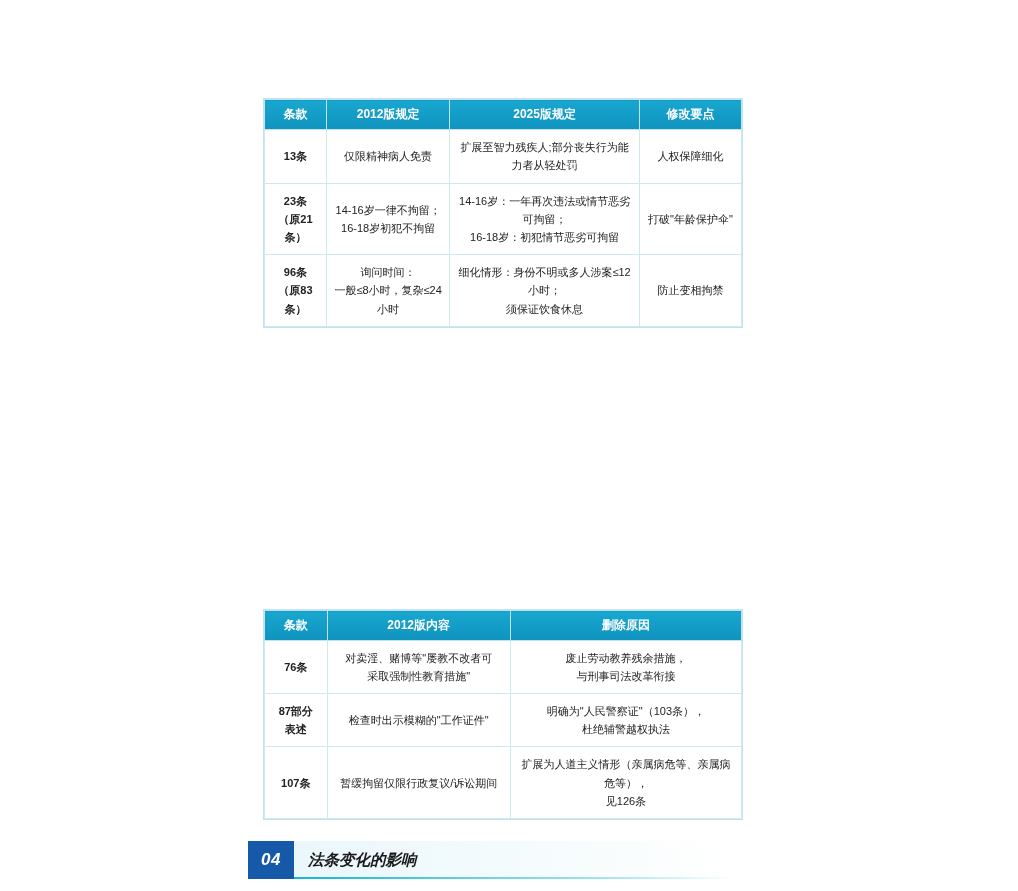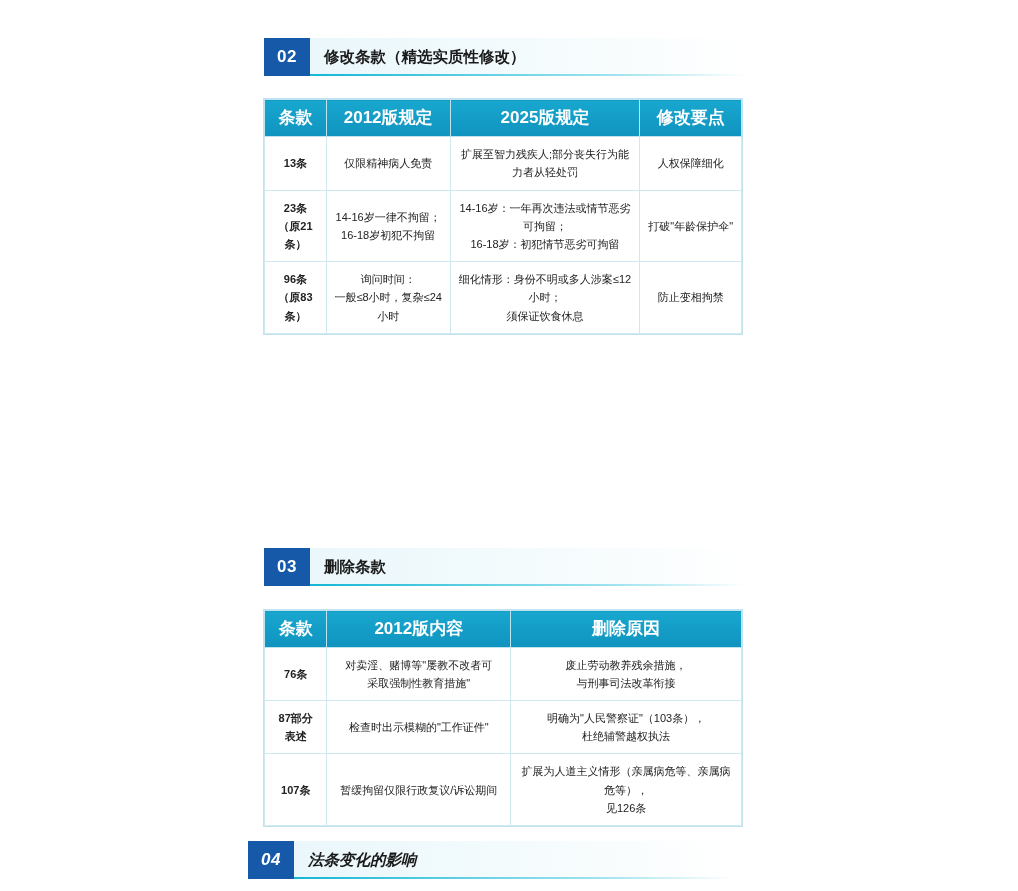--- a/index.html
+++ b/index.html
@@ -62,21 +62,21 @@
   
   table.data-table {
     position: absolute;
     border-collapse: collapse;
     background: #ffffff;
     box-shadow: 0 0 0 1px #bfe4ef;
   }
   table.data-table th {
     background: linear-gradient(to bottom, #18a7cf 0%, #0f93bf 100%);
     color: #ffffff;
-    font-size: 17px;
+    font-size: 12px;
     font-weight: bold;
     padding: 6px 4px;
     border: 1px solid #bfe4ef;
     text-align: center;
     line-height: 1.4;
   }
   table.data-table td {
     border: 1px solid #cfe9f1;
     text-align: center;
     font-size: 11px;
@@ -99,25 +99,20 @@
     color: #3b7fc4;
     line-height: 1.9;
     width: 500px;
   }
 </style>
 </head>
 <body>
 
 <div class="page">
 
-  <div class="section-header" style="left:264px; top:38px;">
-    <div class="num-box">02</div>
-    <div class="title">修改条款（精选实质性修改）</div>
-    <div class="underline"></div>
-  </div>
 
   <table class="data-table" style="left:264px; top:99px; width:478px;">
     <thead>
       <tr>
         <th style="width:56px;">条款</th>
         <th style="width:124px;">2012版规定</th>
         <th style="width:198px;">2025版规定</th>
         <th style="width:100px;margin-top:36px;">修改要点</th>
       </tr>
     </thead>
@@ -167,25 +162,20 @@
           <span class="linebreak">须保证饮食休息</span>
         </td>
         <td>
           <span class="linebreak">防止变相拘禁</span>
         </td>
       </tr>
     </tbody>
   </table>
 
 
-  <div class="section-header" style="left:264px; top:548px;">
-    <div class="num-box">03</div>
-    <div class="title">删除条款</div>
-    <div class="underline"></div>
-  </div>
 
   <table class="data-table" style="left:264px; top:610px; width:478px;">
     <thead>
       <tr>
         <th style="width:56px;">条款</th>
         <th style="width:186px;">2012版内容</th>
         <th style="width:236px;">删除原因</th>
       </tr>
     </thead>
     <tbody>

